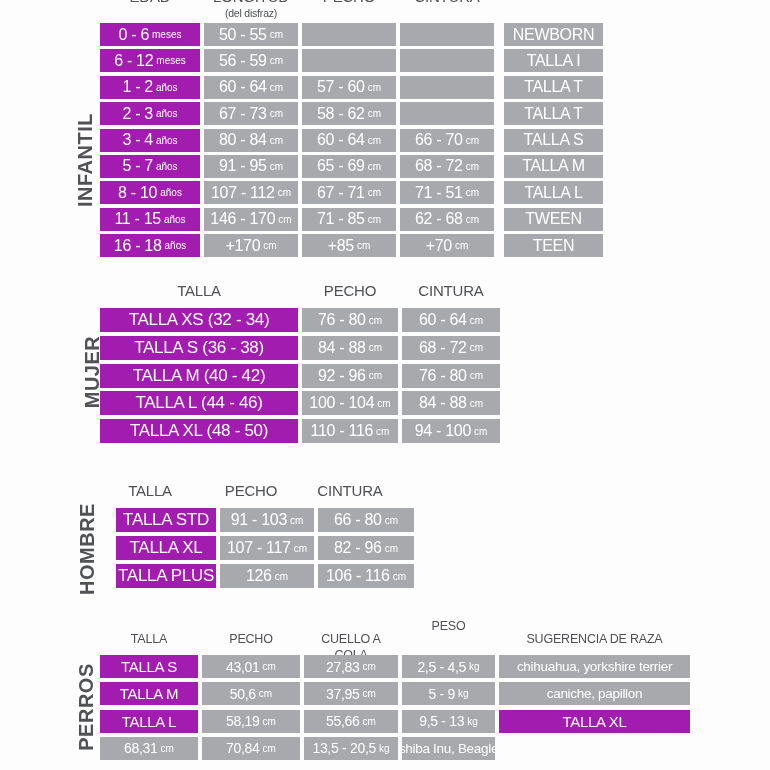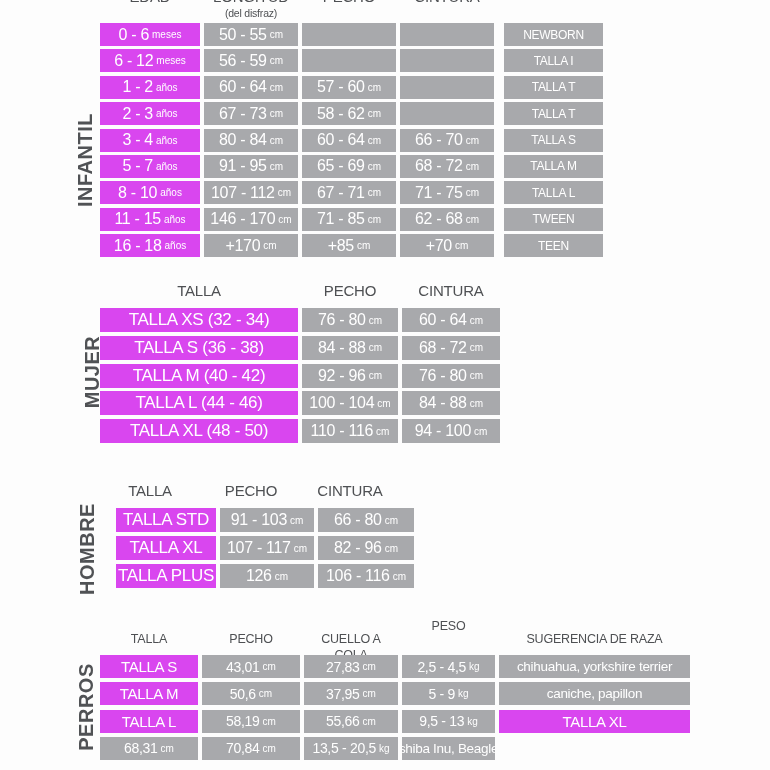--- a/index.html
+++ b/index.html
@@ -1,32 +1,32 @@
 <!DOCTYPE html>
 <html><head>
 <meta charset="utf-8">
 <style>
   html,body{margin:0;padding:0;}
   body{font-family:"Liberation Sans", sans-serif;background:#fff;}
   .page{position:relative;width:770px;height:770px;overflow:hidden;background:#fdfdfd;}
   .grid{position:absolute;display:grid;}
   .c{display:flex;align-items:center;justify-content:center;color:#fff;white-space:nowrap;overflow:hidden;}
-  .d{background:#d946ef;}
+  .d{background:#a21caf;}
   .l{background:#a8a9ac;}
   .v{font-size:16px;letter-spacing:-0.3px;}
   .u{font-size:10px;margin-left:3px;letter-spacing:0;}
   .lbl{font-size:17px;letter-spacing:-0.3px;}
   .h{position:absolute;text-align:center;color:#4e5053;font-size:15px;line-height:16px;letter-spacing:-0.2px;}
   .h.sub{font-size:10.5px;line-height:12px;}
   .h.small{font-size:12.5px;}
   .side{position:absolute;font-weight:bold;font-size:20px;color:#505255;letter-spacing:0.5px;
         transform:translate(-50%,-50%) rotate(-90deg);white-space:nowrap;}
   #g-infantil{left:100px;top:23px;grid-template-columns:100px 94px 94px 94px;grid-auto-rows:23px;row-gap:3.4px;column-gap:4px;}
   #g-infantil-talla{left:504px;top:23px;grid-template-columns:99px;grid-auto-rows:23px;row-gap:3.4px;}
-  #g-infantil-talla .v{font-size:12px;}
+  #g-infantil-talla .v{font-size:16px;}
   #g-mujer{left:100px;top:308px;grid-template-columns:198px 96px 98px;grid-auto-rows:24px;row-gap:3.8px;column-gap:4px;}
   #g-hombre{left:116px;top:508px;grid-template-columns:100px 94px 96px;grid-auto-rows:24px;row-gap:4px;column-gap:4px;}
   #g-perros{left:100px;top:655px;grid-template-columns:98px 98px 94px 93px 191px;grid-auto-rows:23px;row-gap:4.3px;column-gap:4px;}
   #g-perros .v{font-size:14px;}
   #g-perros .lbl{font-size:15px;}
   .raza{font-size:13.5px;letter-spacing:-0.3px;}
 </style>
 </head>
 <body>
 
@@ -148,21 +148,21 @@
       </div>
     <div class="c l">
         <span class="v">107 - 112</span>
         <span class="u">cm</span>
       </div>
     <div class="c l">
         <span class="v">67 - 71</span>
         <span class="u">cm</span>
       </div>
     <div class="c l">
-        <span class="v">71 - 75</span>
+        <span class="v">71 - 51</span>
         <span class="u">cm</span>
       </div>
 
     <div class="c d">
         <span class="v">11 - 15</span>
         <span class="u">años</span>
       </div>
     <div class="c l">
         <span class="v">146 - 170</span>
         <span class="u">cm</span>

